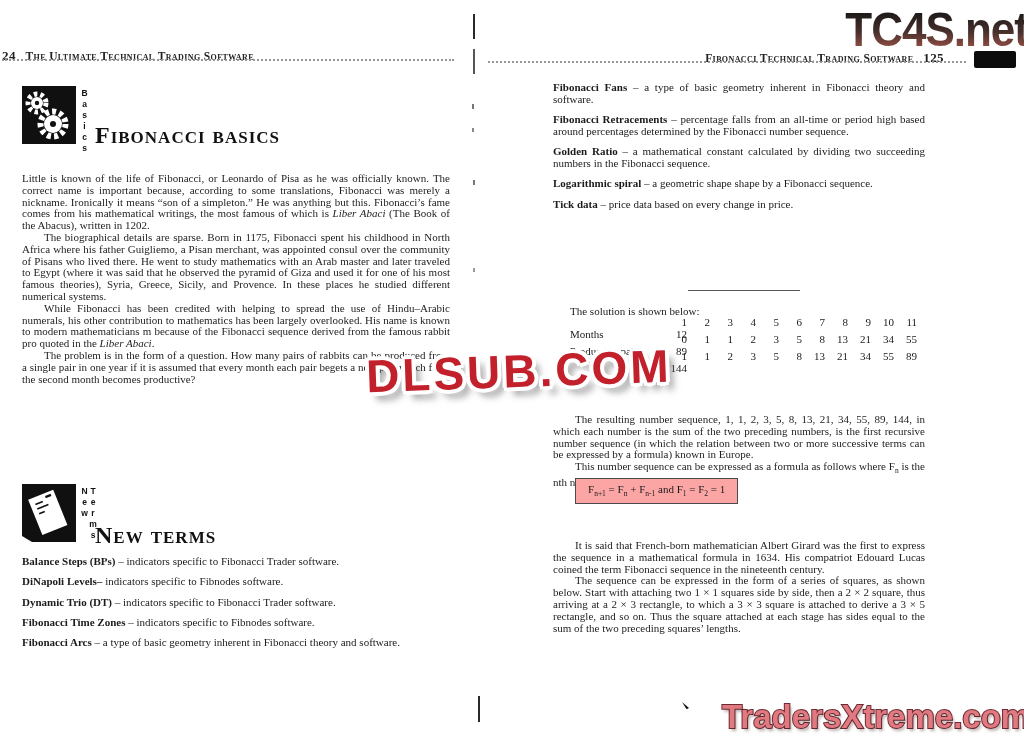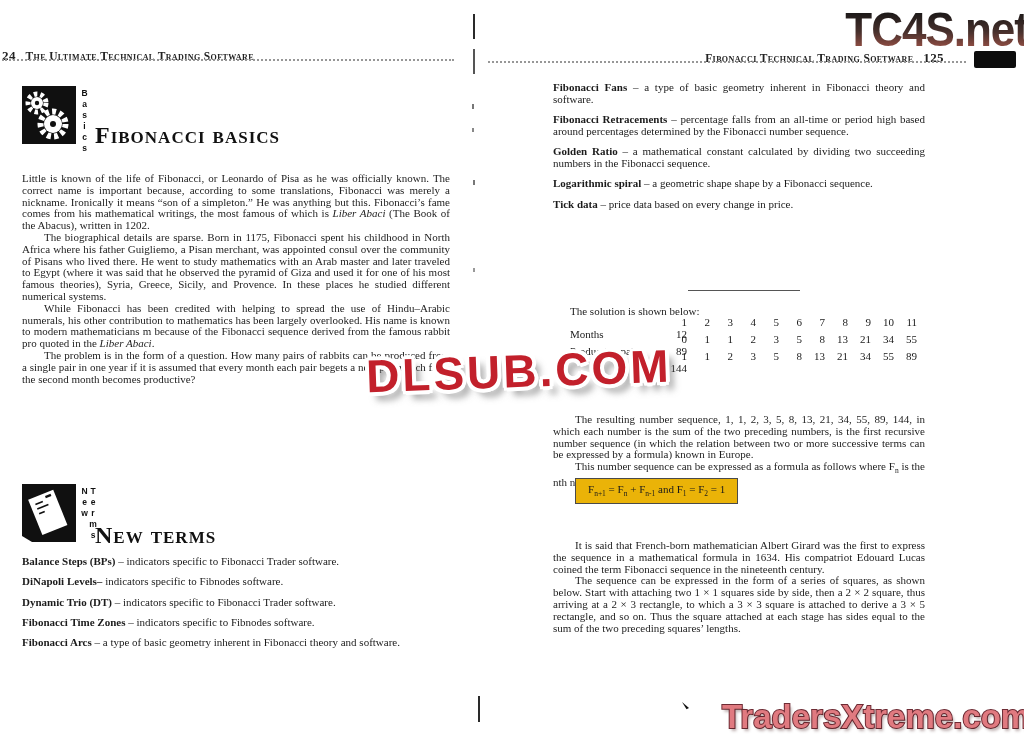--- a/index.html
+++ b/index.html
@@ -69,21 +69,21 @@
   .soltable { position:absolute; font-size:11px; }
   .trow { display:flex; height:17px; align-items:flex-end;gap:10px; }
   .tlabel { width:84px; flex:0 0 84px; }
   .tcell { display:inline-block; width:23px; text-align:right; }
   
   .formulabox {
     position:absolute;
     border:1px solid #4a4a4a;
     padding:4px 12px 5px 12px;
     font-size:11px;
-    background:#eab308;
+    background:#fca5a5;
   }
   sub { font-size:7.5px; }
   .centerrule {
     position:absolute;
     border-bottom:1.5px solid #555;
     height:0;
   }
   
   .gmark { position:absolute; background:#2a2a2a; }
   

